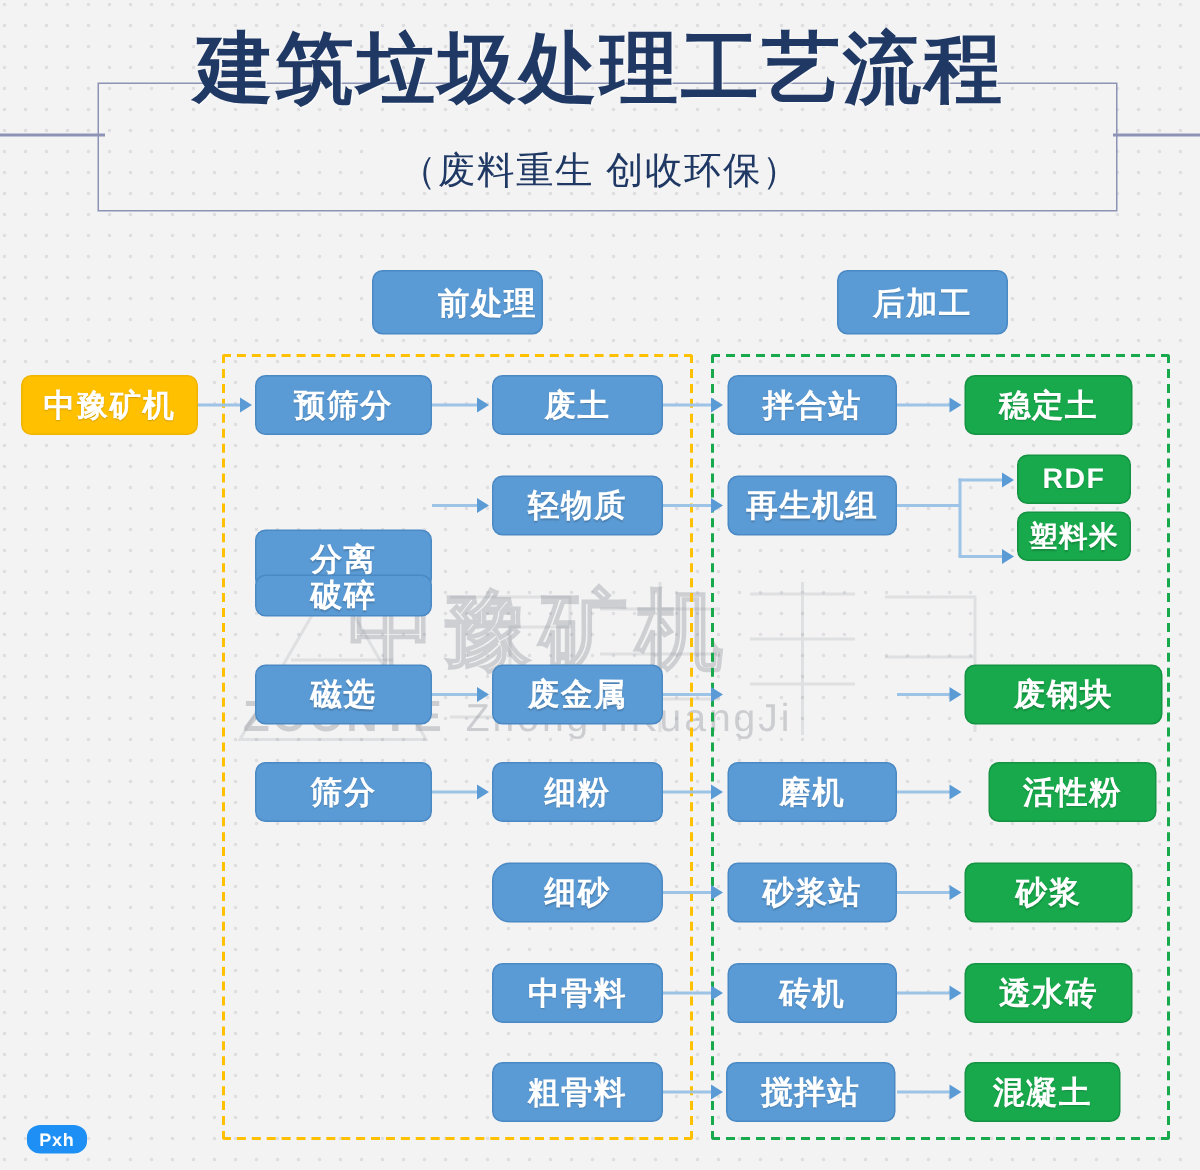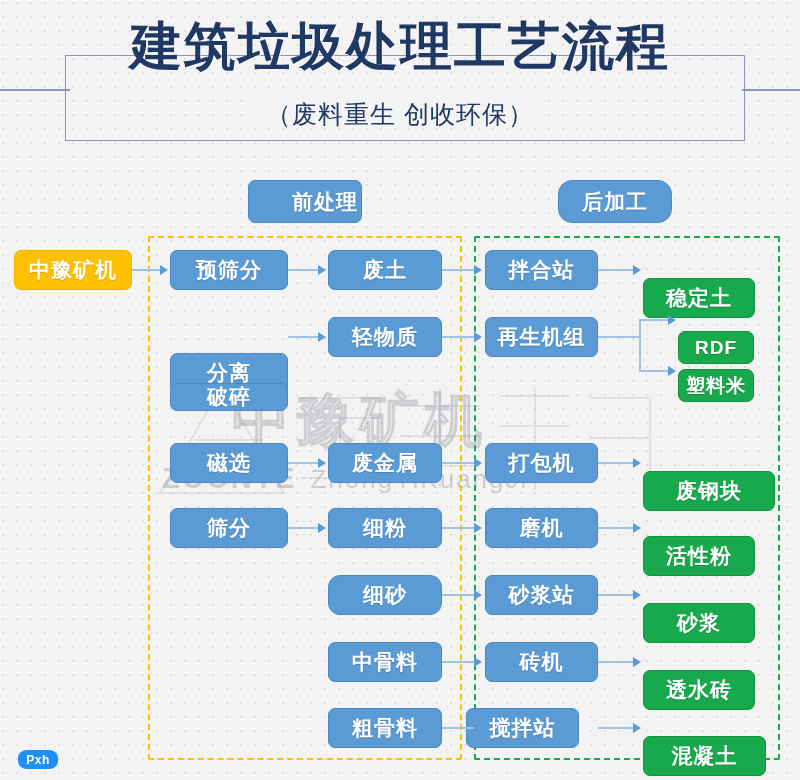--- a/index.html
+++ b/index.html
@@ -127,21 +127,21 @@
     justify-content: center;
     border-radius: 7px;
     color: #ffffff;
     font-size: 21px;
     font-weight: bold;
     letter-spacing: 1px;
     text-shadow: 0 1px 1px rgba(0,0,0,0.18);
     white-space: nowrap;
   }
   .node.blue   { background: #5b9bd5; border: 1.2px solid #4a89c4; }
-  .node.green  { background: #18a94c; border: 1.2px solid #149342; margin-top: 28px; }
+  .node.green  { background: #18a94c; border: 1.2px solid #149342; }
   .node.amber  { background: #ffc000; border: 1.2px solid #f0b400; }
   .node.small  { font-size: 19px; }
 
   
   .conn {
     position: absolute;
     background: #9dc3e6;
   }
   .conn.h { height: 1.6px; }
   .conn.v { width: 1.6px; }
@@ -198,54 +198,53 @@
   </div>
   <div id="watermark-cn">中豫矿机</div>
   <div id="watermark-text">
     <span>ZOONYE</span><span class="wm2">ZhongYiKuangJi</span>
   </div>
 
   <div class="region" id="region-pre"></div>
   <div class="region" id="region-post"></div>
 
   <div class="node blue" style="left:248px; top:180px; width:114px; height:43px;padding-left:40px;">前处理</div>
-  <div class="node blue" style="left:558px; top:180px; width:114px; height:43px;border-radius:14px;">后加工</div>
+  <div class="node blue" style="left:558px; top:180px; width:114px; height:43px;">后加工</div>
 
   <div class="node amber" style="left:14px; top:250px; width:118px; height:40px;">中豫矿机</div>
 
   <div class="node blue" style="left:170px; top:250px; width:118px; height:40px;">预筛分</div>
   <div class="node blue" style="left:170px; top:317px; width:118px; height:40px;margin-top:36px;">分离</div>
   <div class="node blue" style="left:170px; top:383px; width:118px; height:28px;">破碎</div>
   <div class="node blue" style="left:170px; top:443px; width:118px; height:40px;">磁选</div>
   <div class="node blue" style="left:170px; top:508px; width:118px; height:40px;">筛分</div>
 
   <div class="node blue" style="left:328px; top:250px; width:114px; height:40px;">废土</div>
   <div class="node blue" style="left:328px; top:317px; width:114px; height:40px;">轻物质</div>
   <div class="node blue" style="left:328px; top:443px; width:114px; height:40px;">废金属</div>
   <div class="node blue" style="left:328px; top:508px; width:114px; height:40px;">细粉</div>
   <div class="node blue" style="left:328px; top:575px; width:114px; height:40px;border-radius:12px;">细砂</div>
   <div class="node blue" style="left:328px; top:642px; width:114px; height:40px;">中骨料</div>
   <div class="node blue" style="left:328px; top:708px; width:114px; height:40px;">粗骨料</div>
 
   <div class="node blue" style="left:485px; top:250px; width:113px; height:40px;text-align:center;">拌合站</div>
   <div class="node blue" style="left:485px; top:317px; width:113px; height:40px;">再生机组</div>
-  <div class="node blue" style="left:485px; top:443px; width:113px; height:40px;">打包机</div>
   <div class="node blue" style="left:485px; top:508px; width:113px; height:40px;">磨机</div>
   <div class="node blue" style="left:485px; top:575px; width:113px; height:40px;">砂浆站</div>
   <div class="node blue" style="left:485px; top:642px; width:113px; height:40px;">砖机</div>
-  <div class="node blue" style="left:466px; top:708px; width:113px; height:40px;">搅拌站</div>
+  <div class="node blue" style="left:484px; top:708px; width:113px; height:40px;">搅拌站</div>
 
   <div class="node green" style="left:643px; top:250px; width:112px; height:40px;">稳定土</div>
   <div class="node green small" style="left:678px; top:303px; width:76px;  height:33px;">RDF</div>
   <div class="node green small" style="left:678px; top:341px; width:76px;  height:33px;">塑料米</div>
   <div class="node green" style="left:643px; top:443px; width:132px; height:40px;">废钢块</div>
-  <div class="node green" style="left:643px; top:508px; width:112px; height:40px;">活性粉</div>
+  <div class="node green" style="left:659px; top:508px; width:112px; height:40px;">活性粉</div>
   <div class="node green" style="left:643px; top:575px; width:112px; height:40px;">砂浆</div>
   <div class="node green" style="left:643px; top:642px; width:112px; height:40px;">透水砖</div>
-  <div class="node green" style="left:643px; top:708px; width:123px; height:40px;">混凝土</div>
+  <div class="node green" style="left:643px; top:708px; width:104px; height:40px;">混凝土</div>
 
   <div class="conn h" style="left:132px; top:269px; width:30px;"></div>
   <div class="arrow" style="left:160px; top:265px;"></div>
 
   <div class="conn h" style="left:288px; top:269px; width:32px;"></div>
   <div class="arrow" style="left:318px; top:265px;"></div>
 
   <div class="conn h" style="left:288px; top:336px; width:32px;"></div>
   <div class="arrow" style="left:318px; top:332px;"></div>
 

